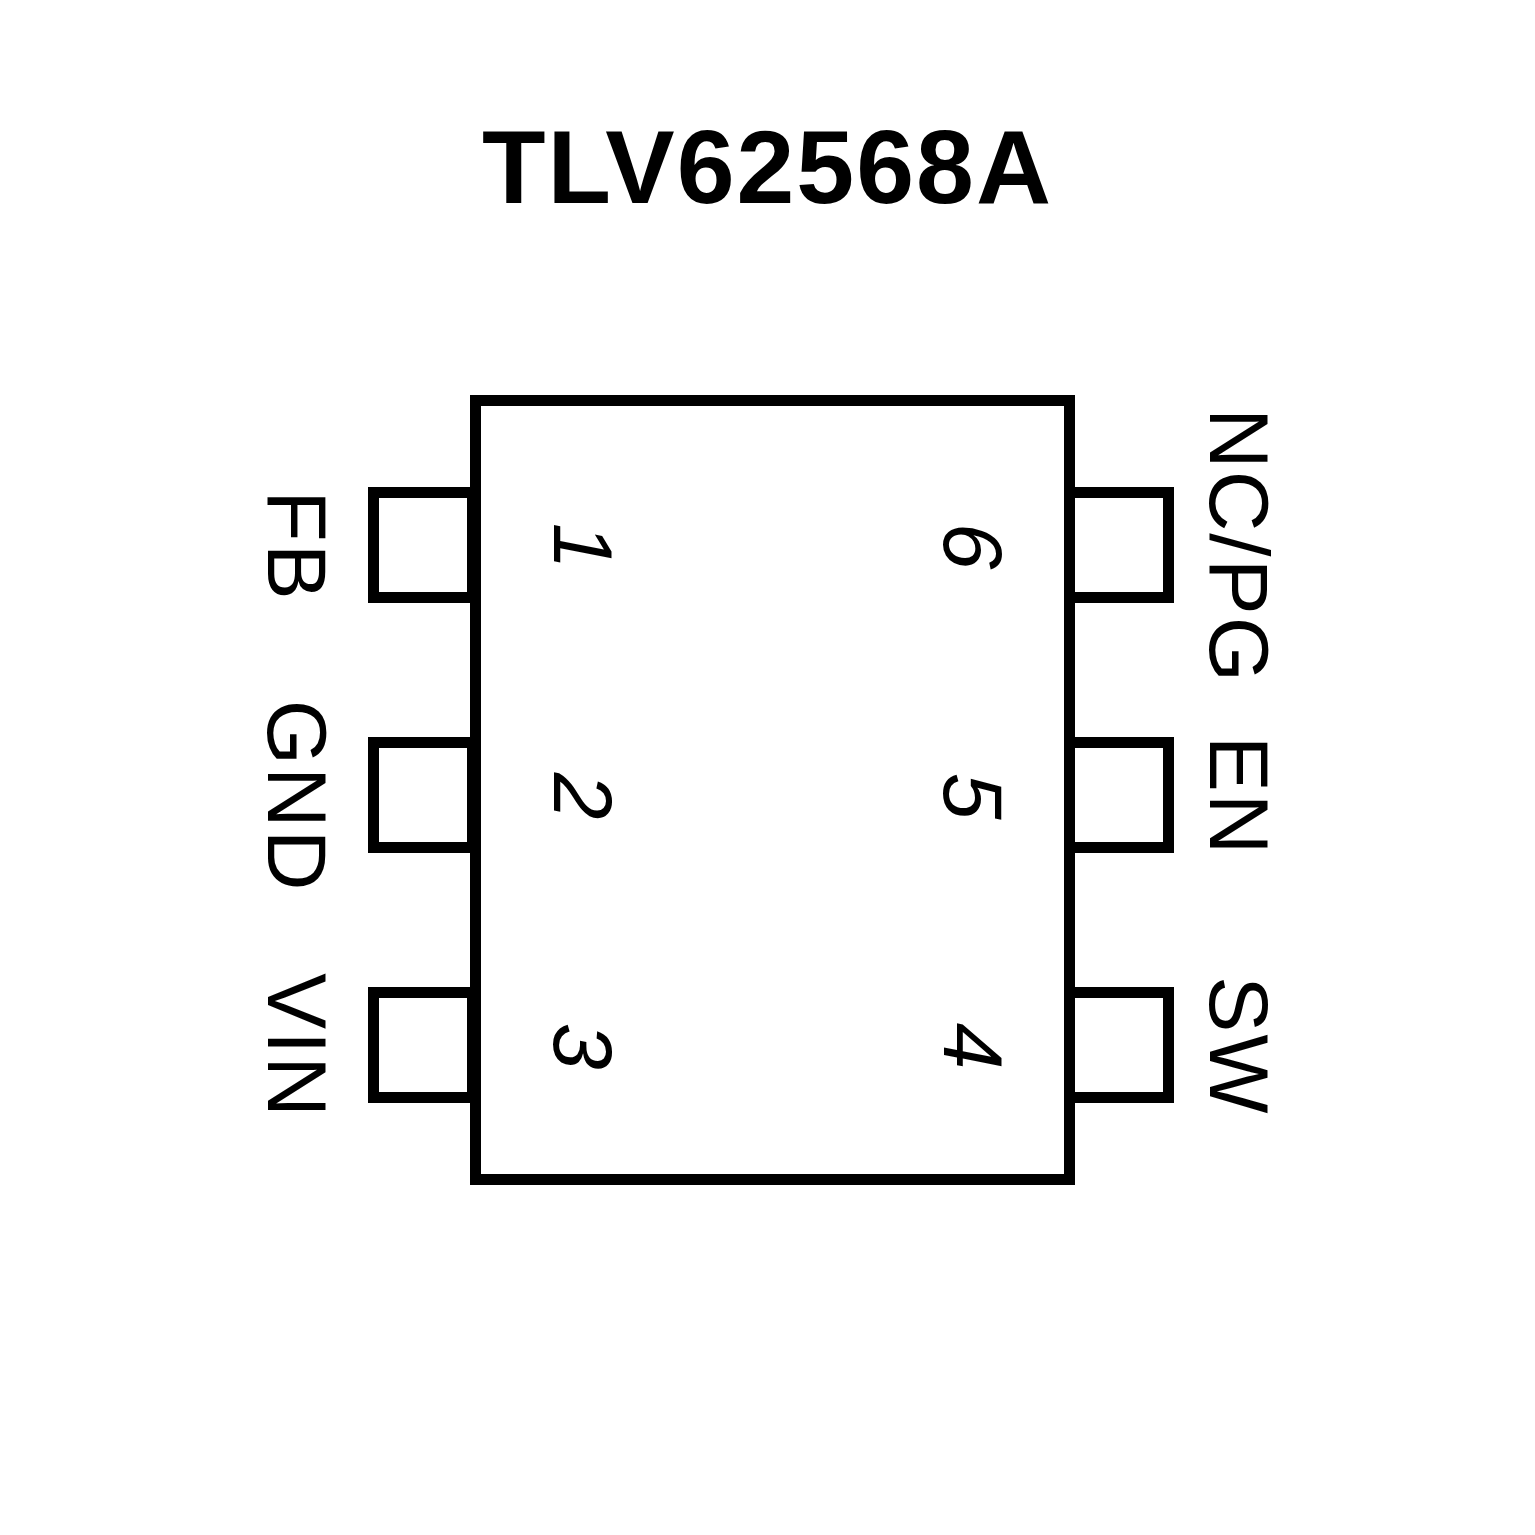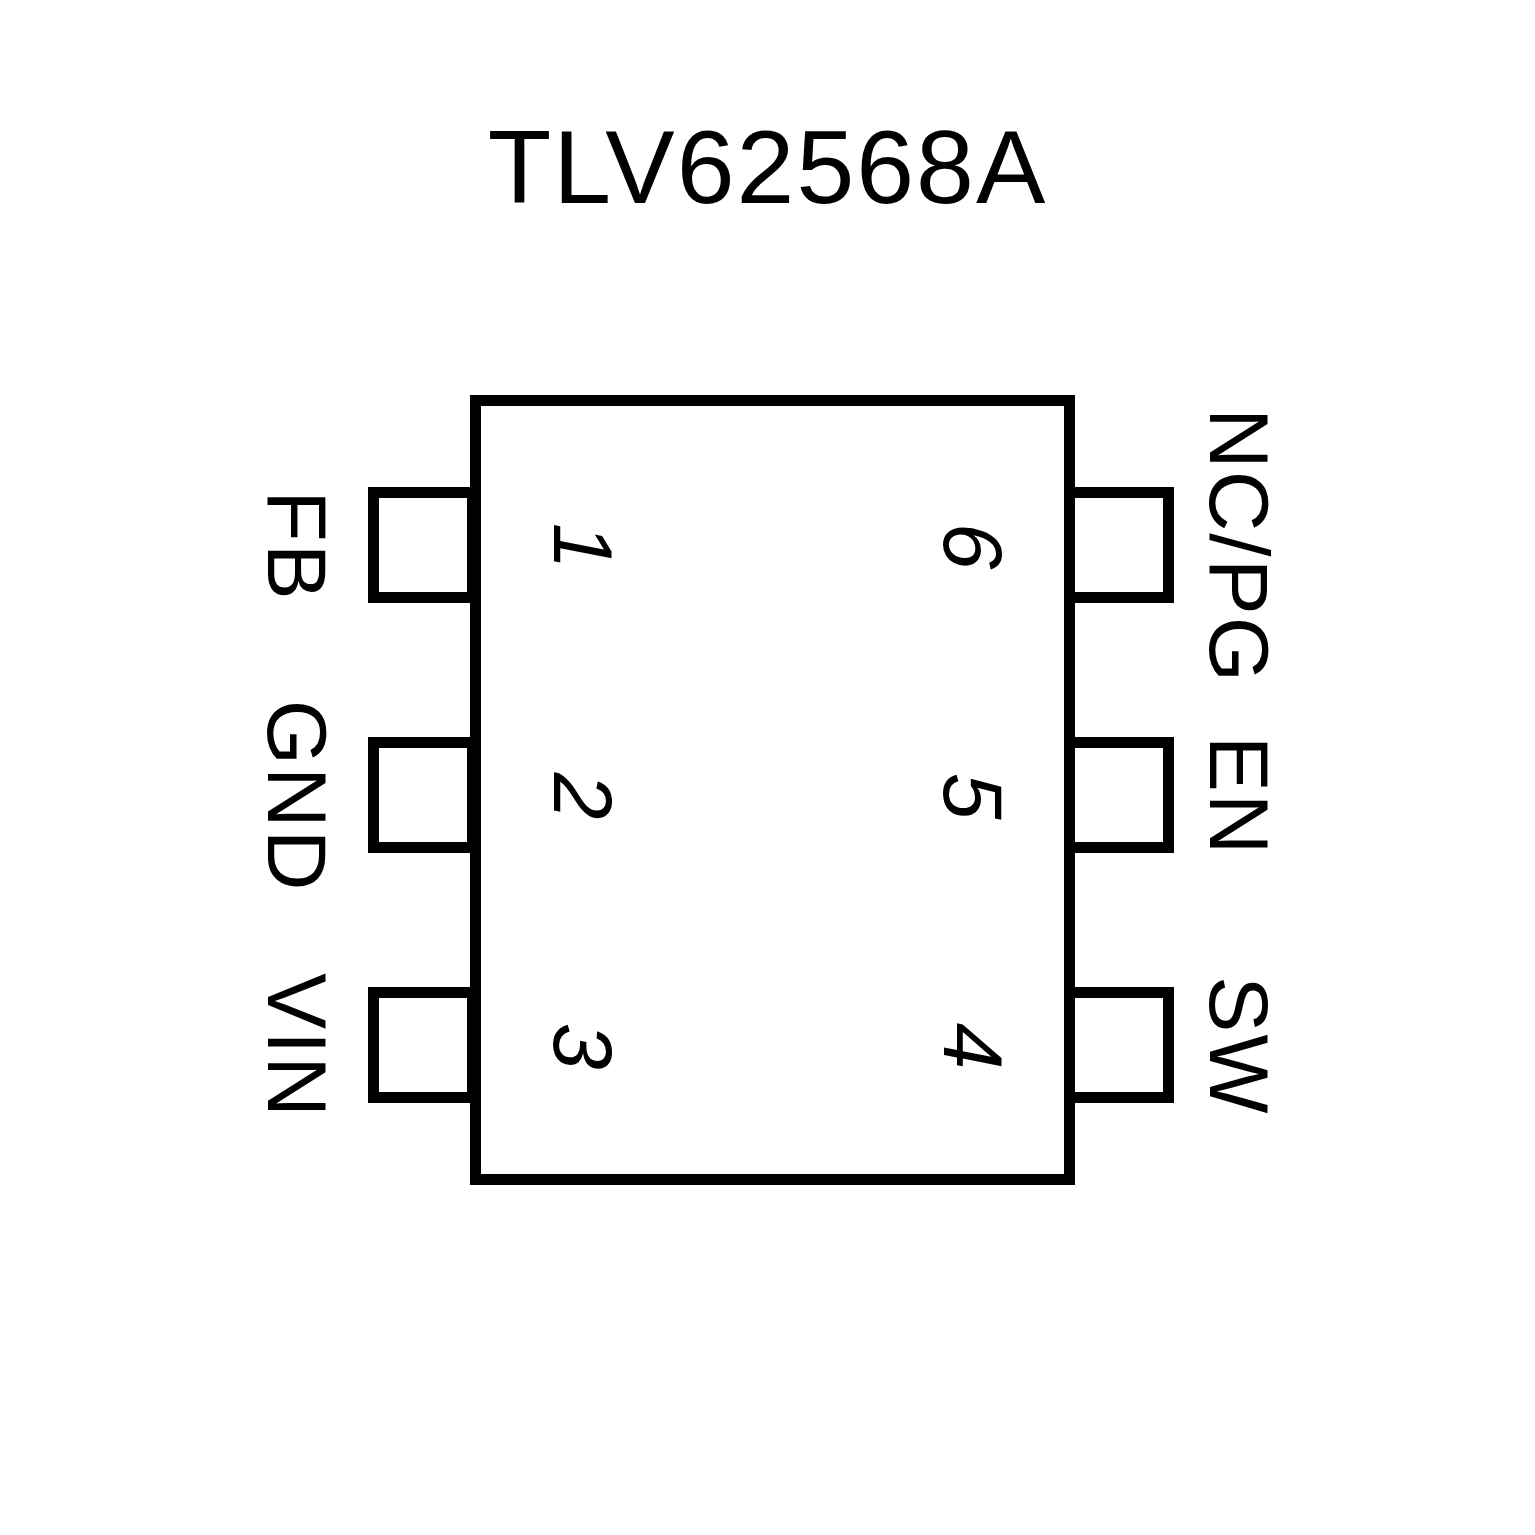--- a/index.html
+++ b/index.html
@@ -16,21 +16,21 @@
     font-family: "Liberation Sans", sans-serif;
     color: #000000;
   }
   .title {
     position: absolute;
     left: 0;
     top: 108px;
     width: 100%;
     text-align: center;
     font-size: 104px;
-    font-weight: 400;
+    font-weight: 700;
     letter-spacing: 2px;
     color: #000000;
   }
   .chip-body {
     position: absolute;
     left: 470px;
     top: 395px;
     width: 605px;
     height: 790px;
     border: 11px solid #000000;

